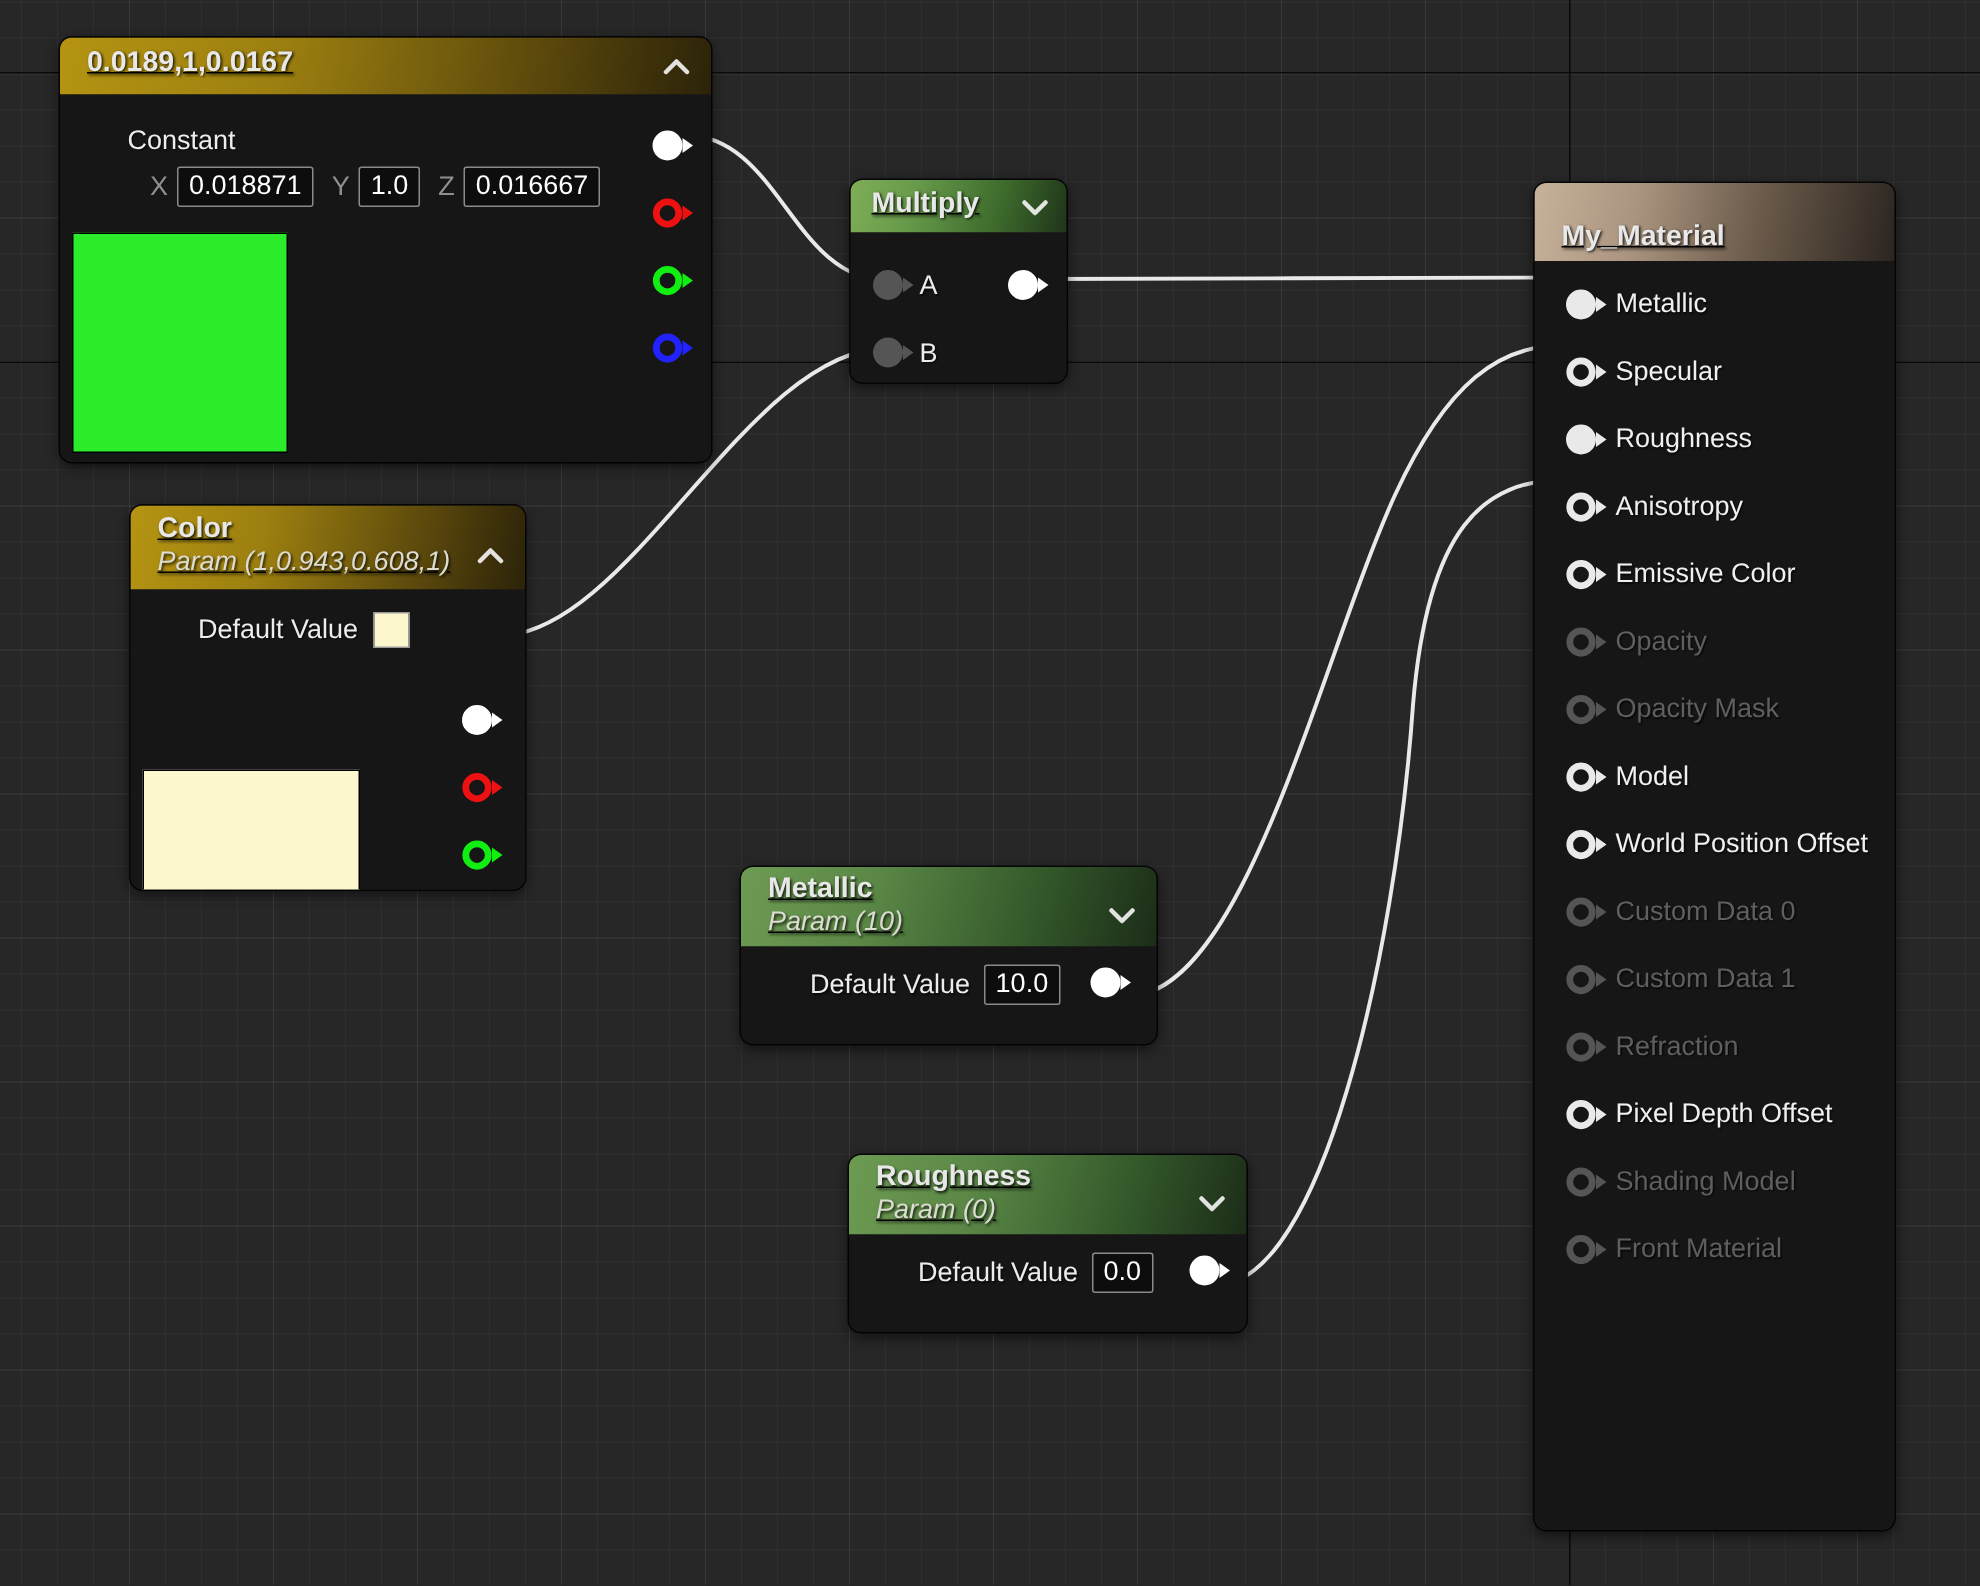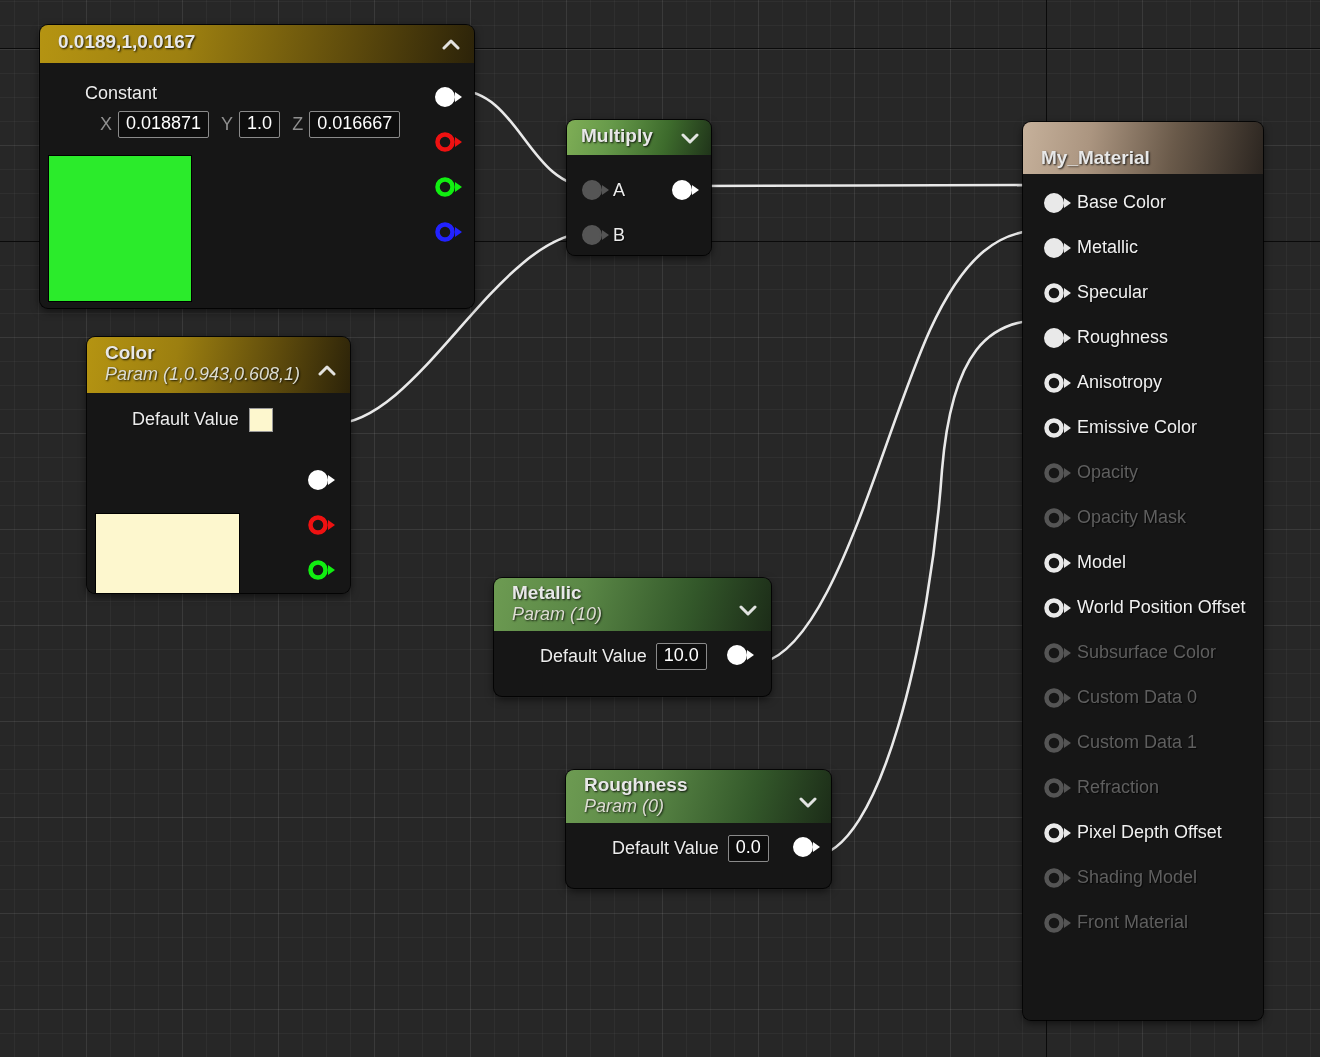--- a/index.html
+++ b/index.html
@@ -66,21 +66,21 @@
     position: relative;
     background: #161616;
   }
   .node-header {
     position: relative;
     display: flex;
     align-items: flex-start;
     padding: 6px 12px 7px 18px;
     box-sizing: border-box;
   }
-  .node-header .titles { flex: 1 1 auto; min-width: 0; }
+  .node-header .titles { flex: 1 1 auto; min-width: 0; text-decoration: underline; }
   .node-title {
     font-size: 19px;
     font-weight: bold;
     color: #e8e8e8;
     text-shadow: 1px 1px 2px rgba(0,0,0,0.85);
     line-height: 1.12;
     white-space: nowrap;
   }
   .node-sub {
     font-size: 18px;
@@ -401,146 +401,128 @@
       </div>
     </div>
     <div class="node-body" id="material-inputs" style="height:856px; padding-top:6px;">
         <div class="mat-row">
           <span class="matpin">
             <svg width="30" height="22" viewBox="0 0 30 22">
               <circle cx="11" cy="11" r="9" fill="#e9e9e9" stroke="#e9e9e9" stroke-width="2"></circle>
               <path d="M21 6 L28 11 L21 16 Z" fill="#e9e9e9"></path>
             </svg>
           </span>
-          <span class="mat-label">Base Color</span>
+          <span class="mat-label">Metallic</span>
+        </div>
+        <div class="mat-row">
+          <span class="matpin">
+            <svg width="30" height="22" viewBox="0 0 30 22">
+              <circle cx="11" cy="11" r="7.5" fill="none" stroke="#e9e9e9" stroke-width="4.5"></circle>
+              <path d="M21 6 L28 11 L21 16 Z" fill="#e9e9e9"></path>
+            </svg>
+          </span>
+          <span class="mat-label">Specular</span>
         </div>
         <div class="mat-row">
           <span class="matpin">
             <svg width="30" height="22" viewBox="0 0 30 22">
               <circle cx="11" cy="11" r="9" fill="#e9e9e9" stroke="#e9e9e9" stroke-width="2"></circle>
               <path d="M21 6 L28 11 L21 16 Z" fill="#e9e9e9"></path>
             </svg>
           </span>
-          <span class="mat-label">Metallic</span>
+          <span class="mat-label">Roughness</span>
         </div>
         <div class="mat-row">
           <span class="matpin">
             <svg width="30" height="22" viewBox="0 0 30 22">
               <circle cx="11" cy="11" r="7.5" fill="none" stroke="#e9e9e9" stroke-width="4.5"></circle>
               <path d="M21 6 L28 11 L21 16 Z" fill="#e9e9e9"></path>
             </svg>
           </span>
-          <span class="mat-label">Specular</span>
-        </div>
-        <div class="mat-row">
-          <span class="matpin">
-            <svg width="30" height="22" viewBox="0 0 30 22">
-              <circle cx="11" cy="11" r="9" fill="#e9e9e9" stroke="#e9e9e9" stroke-width="2"></circle>
-              <path d="M21 6 L28 11 L21 16 Z" fill="#e9e9e9"></path>
-            </svg>
-          </span>
-          <span class="mat-label">Roughness</span>
+          <span class="mat-label">Anisotropy</span>
         </div>
         <div class="mat-row">
           <span class="matpin">
             <svg width="30" height="22" viewBox="0 0 30 22">
               <circle cx="11" cy="11" r="7.5" fill="none" stroke="#e9e9e9" stroke-width="4.5"></circle>
               <path d="M21 6 L28 11 L21 16 Z" fill="#e9e9e9"></path>
             </svg>
           </span>
-          <span class="mat-label">Anisotropy</span>
+          <span class="mat-label">Emissive Color</span>
+        </div>
+        <div class="mat-row disabled">
+          <span class="matpin">
+            <svg width="30" height="22" viewBox="0 0 30 22">
+              <circle cx="11" cy="11" r="7.5" fill="none" stroke="#555555" stroke-width="4.5"></circle>
+              <path d="M21 6 L28 11 L21 16 Z" fill="#555555"></path>
+            </svg>
+          </span>
+          <span class="mat-label">Opacity</span>
+        </div>
+        <div class="mat-row disabled">
+          <span class="matpin">
+            <svg width="30" height="22" viewBox="0 0 30 22">
+              <circle cx="11" cy="11" r="7.5" fill="none" stroke="#555555" stroke-width="4.5"></circle>
+              <path d="M21 6 L28 11 L21 16 Z" fill="#555555"></path>
+            </svg>
+          </span>
+          <span class="mat-label">Opacity Mask</span>
         </div>
         <div class="mat-row">
           <span class="matpin">
             <svg width="30" height="22" viewBox="0 0 30 22">
               <circle cx="11" cy="11" r="7.5" fill="none" stroke="#e9e9e9" stroke-width="4.5"></circle>
               <path d="M21 6 L28 11 L21 16 Z" fill="#e9e9e9"></path>
             </svg>
           </span>
-          <span class="mat-label">Emissive Color</span>
-        </div>
-        <div class="mat-row disabled">
-          <span class="matpin">
-            <svg width="30" height="22" viewBox="0 0 30 22">
-              <circle cx="11" cy="11" r="7.5" fill="none" stroke="#555555" stroke-width="4.5"></circle>
-              <path d="M21 6 L28 11 L21 16 Z" fill="#555555"></path>
-            </svg>
-          </span>
-          <span class="mat-label">Opacity</span>
-        </div>
-        <div class="mat-row disabled">
-          <span class="matpin">
-            <svg width="30" height="22" viewBox="0 0 30 22">
-              <circle cx="11" cy="11" r="7.5" fill="none" stroke="#555555" stroke-width="4.5"></circle>
-              <path d="M21 6 L28 11 L21 16 Z" fill="#555555"></path>
-            </svg>
-          </span>
-          <span class="mat-label">Opacity Mask</span>
+          <span class="mat-label">Model</span>
         </div>
         <div class="mat-row">
           <span class="matpin">
             <svg width="30" height="22" viewBox="0 0 30 22">
               <circle cx="11" cy="11" r="7.5" fill="none" stroke="#e9e9e9" stroke-width="4.5"></circle>
               <path d="M21 6 L28 11 L21 16 Z" fill="#e9e9e9"></path>
             </svg>
           </span>
-          <span class="mat-label">Model</span>
+          <span class="mat-label">World Position Offset</span>
+        </div>
+        <div class="mat-row disabled">
+          <span class="matpin">
+            <svg width="30" height="22" viewBox="0 0 30 22">
+              <circle cx="11" cy="11" r="7.5" fill="none" stroke="#555555" stroke-width="4.5"></circle>
+              <path d="M21 6 L28 11 L21 16 Z" fill="#555555"></path>
+            </svg>
+          </span>
+          <span class="mat-label">Custom Data 0</span>
+        </div>
+        <div class="mat-row disabled">
+          <span class="matpin">
+            <svg width="30" height="22" viewBox="0 0 30 22">
+              <circle cx="11" cy="11" r="7.5" fill="none" stroke="#555555" stroke-width="4.5"></circle>
+              <path d="M21 6 L28 11 L21 16 Z" fill="#555555"></path>
+            </svg>
+          </span>
+          <span class="mat-label">Custom Data 1</span>
+        </div>
+        <div class="mat-row disabled">
+          <span class="matpin">
+            <svg width="30" height="22" viewBox="0 0 30 22">
+              <circle cx="11" cy="11" r="7.5" fill="none" stroke="#555555" stroke-width="4.5"></circle>
+              <path d="M21 6 L28 11 L21 16 Z" fill="#555555"></path>
+            </svg>
+          </span>
+          <span class="mat-label">Refraction</span>
         </div>
         <div class="mat-row">
           <span class="matpin">
             <svg width="30" height="22" viewBox="0 0 30 22">
               <circle cx="11" cy="11" r="7.5" fill="none" stroke="#e9e9e9" stroke-width="4.5"></circle>
               <path d="M21 6 L28 11 L21 16 Z" fill="#e9e9e9"></path>
             </svg>
           </span>
-          <span class="mat-label">World Position Offset</span>
-        </div>
-        <div class="mat-row disabled">
-          <span class="matpin">
-            <svg width="30" height="22" viewBox="0 0 30 22">
-              <circle cx="11" cy="11" r="7.5" fill="none" stroke="#555555" stroke-width="4.5"></circle>
-              <path d="M21 6 L28 11 L21 16 Z" fill="#555555"></path>
-            </svg>
-          </span>
-          <span class="mat-label">Subsurface Color</span>
-        </div>
-        <div class="mat-row disabled">
-          <span class="matpin">
-            <svg width="30" height="22" viewBox="0 0 30 22">
-              <circle cx="11" cy="11" r="7.5" fill="none" stroke="#555555" stroke-width="4.5"></circle>
-              <path d="M21 6 L28 11 L21 16 Z" fill="#555555"></path>
-            </svg>
-          </span>
-          <span class="mat-label">Custom Data 0</span>
-        </div>
-        <div class="mat-row disabled">
-          <span class="matpin">
-            <svg width="30" height="22" viewBox="0 0 30 22">
-              <circle cx="11" cy="11" r="7.5" fill="none" stroke="#555555" stroke-width="4.5"></circle>
-              <path d="M21 6 L28 11 L21 16 Z" fill="#555555"></path>
-            </svg>
-          </span>
-          <span class="mat-label">Custom Data 1</span>
-        </div>
-        <div class="mat-row disabled">
-          <span class="matpin">
-            <svg width="30" height="22" viewBox="0 0 30 22">
-              <circle cx="11" cy="11" r="7.5" fill="none" stroke="#555555" stroke-width="4.5"></circle>
-              <path d="M21 6 L28 11 L21 16 Z" fill="#555555"></path>
-            </svg>
-          </span>
-          <span class="mat-label">Refraction</span>
-        </div>
-        <div class="mat-row">
-          <span class="matpin">
-            <svg width="30" height="22" viewBox="0 0 30 22">
-              <circle cx="11" cy="11" r="7.5" fill="none" stroke="#e9e9e9" stroke-width="4.5"></circle>
-              <path d="M21 6 L28 11 L21 16 Z" fill="#e9e9e9"></path>
-            </svg>
-          </span>
           <span class="mat-label">Pixel Depth Offset</span>
         </div>
         <div class="mat-row disabled">
           <span class="matpin">
             <svg width="30" height="22" viewBox="0 0 30 22">
               <circle cx="11" cy="11" r="7.5" fill="none" stroke="#555555" stroke-width="4.5"></circle>
               <path d="M21 6 L28 11 L21 16 Z" fill="#555555"></path>
             </svg>
           </span>
           <span class="mat-label">Shading Model</span>

